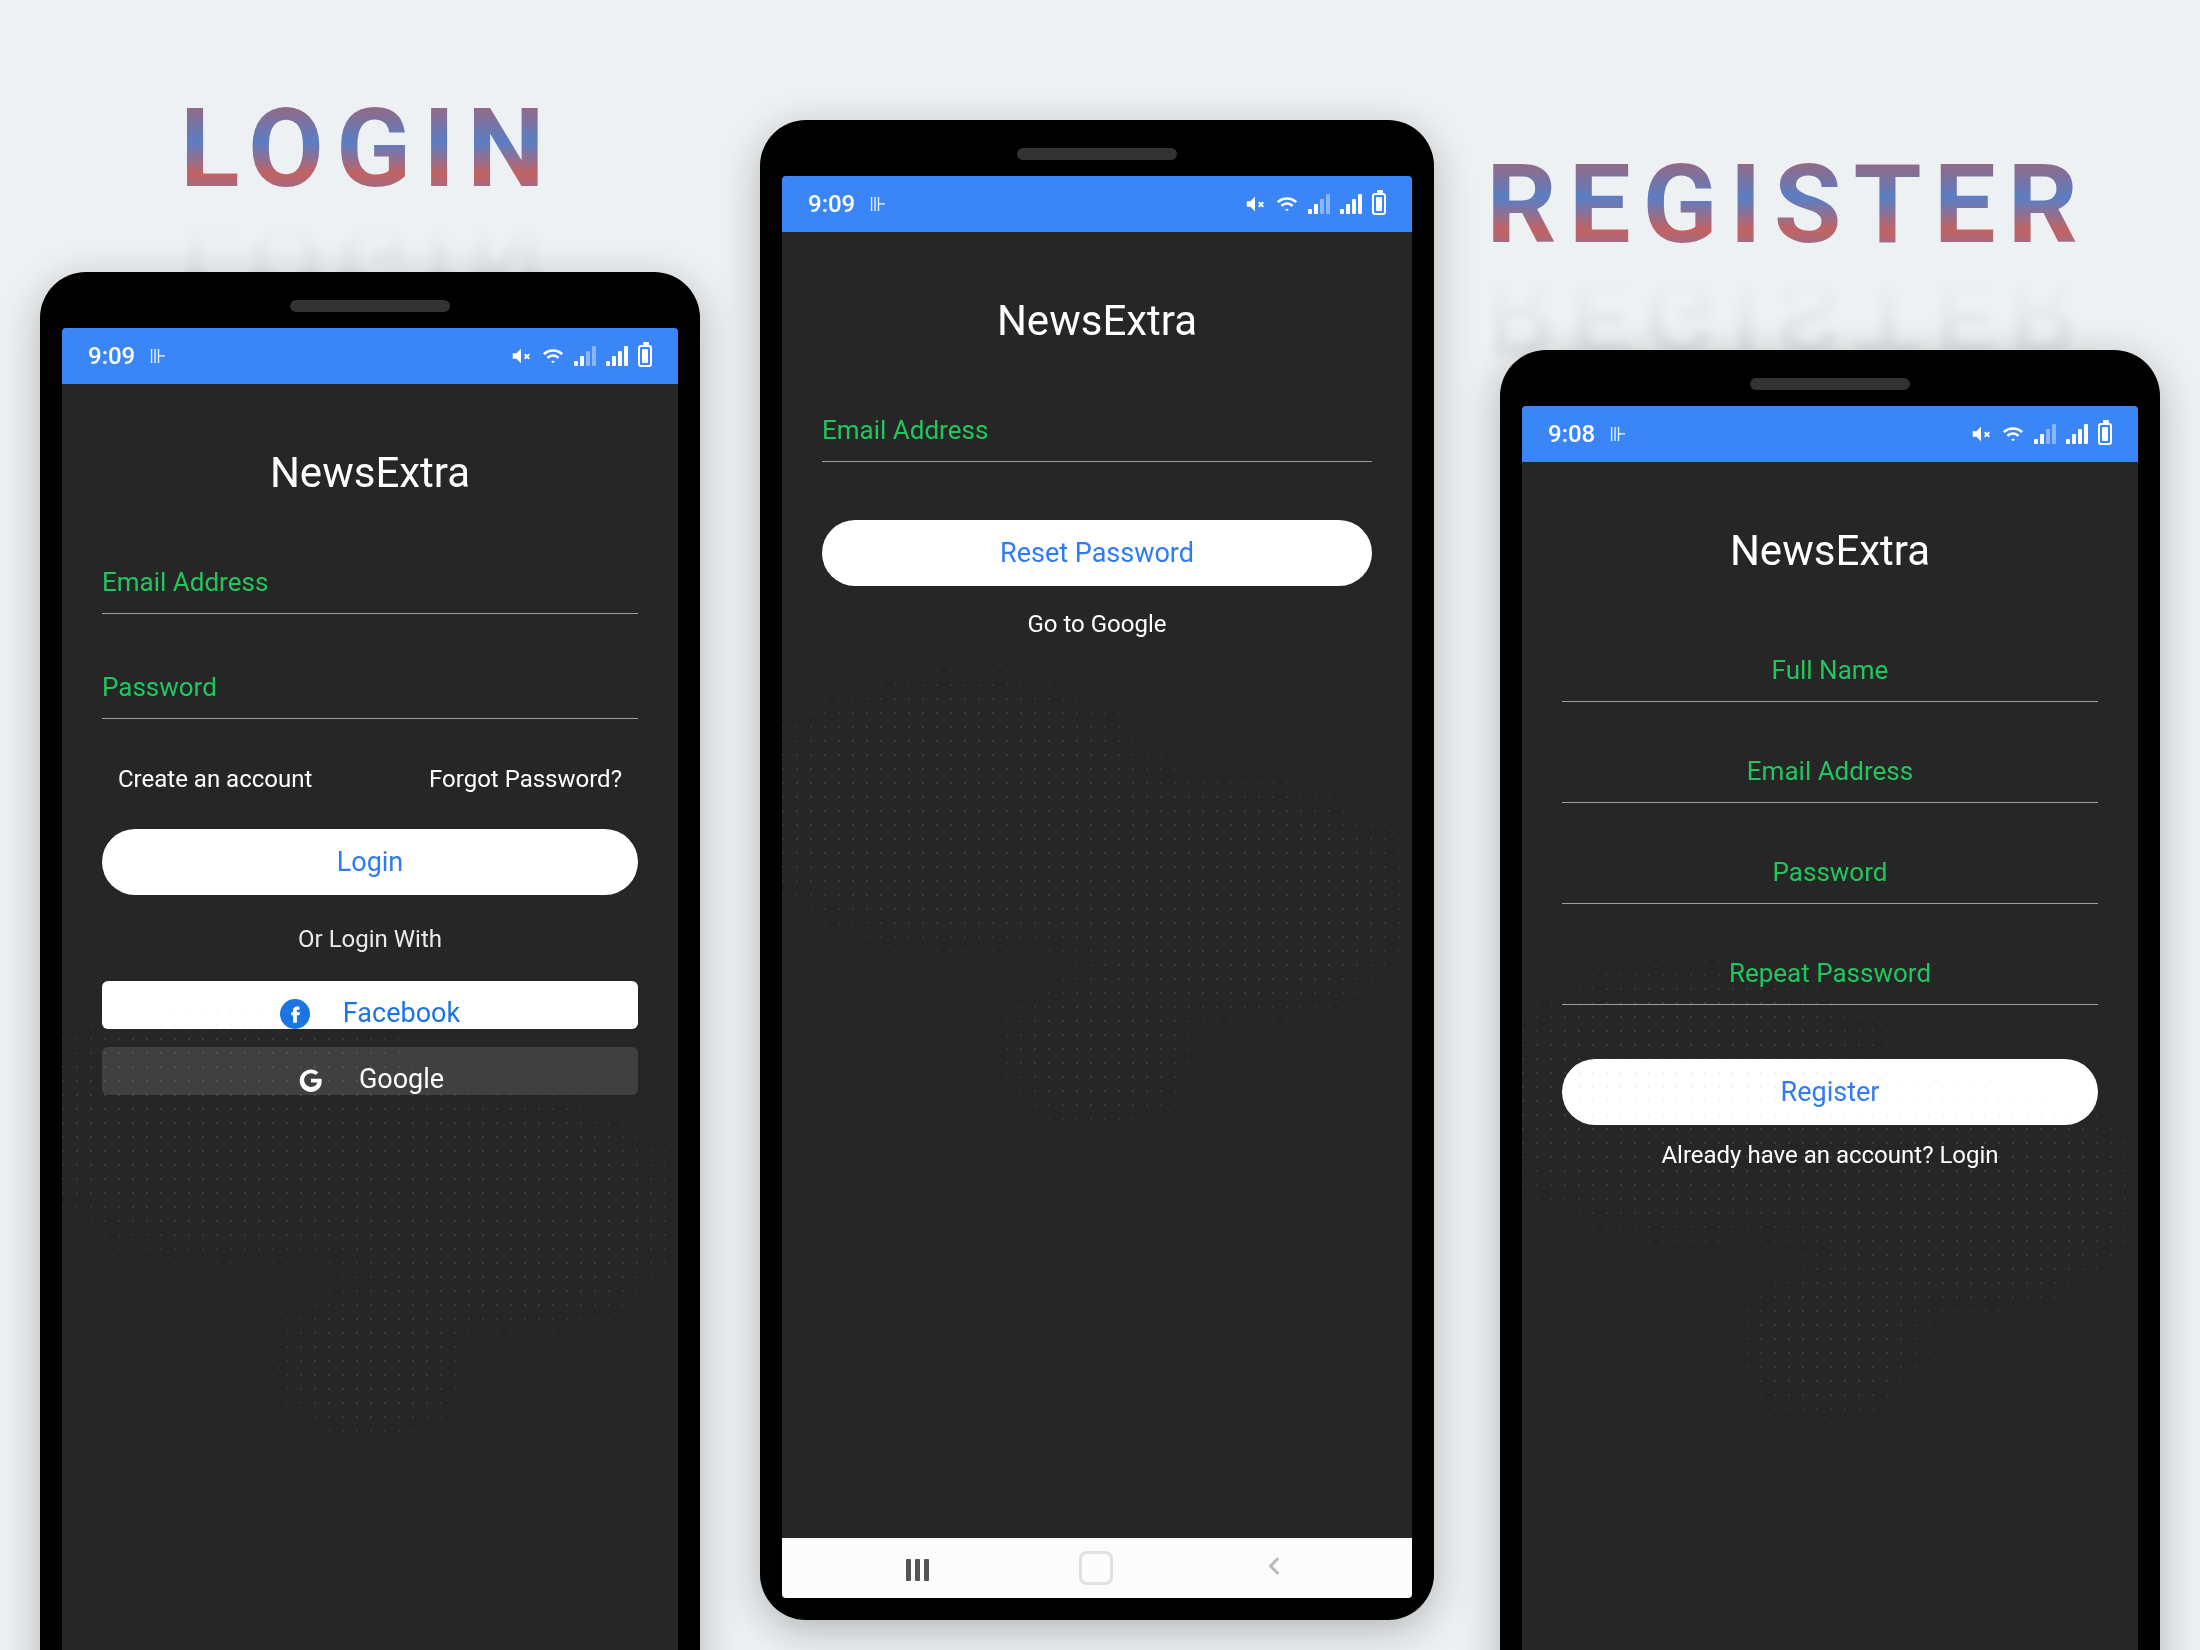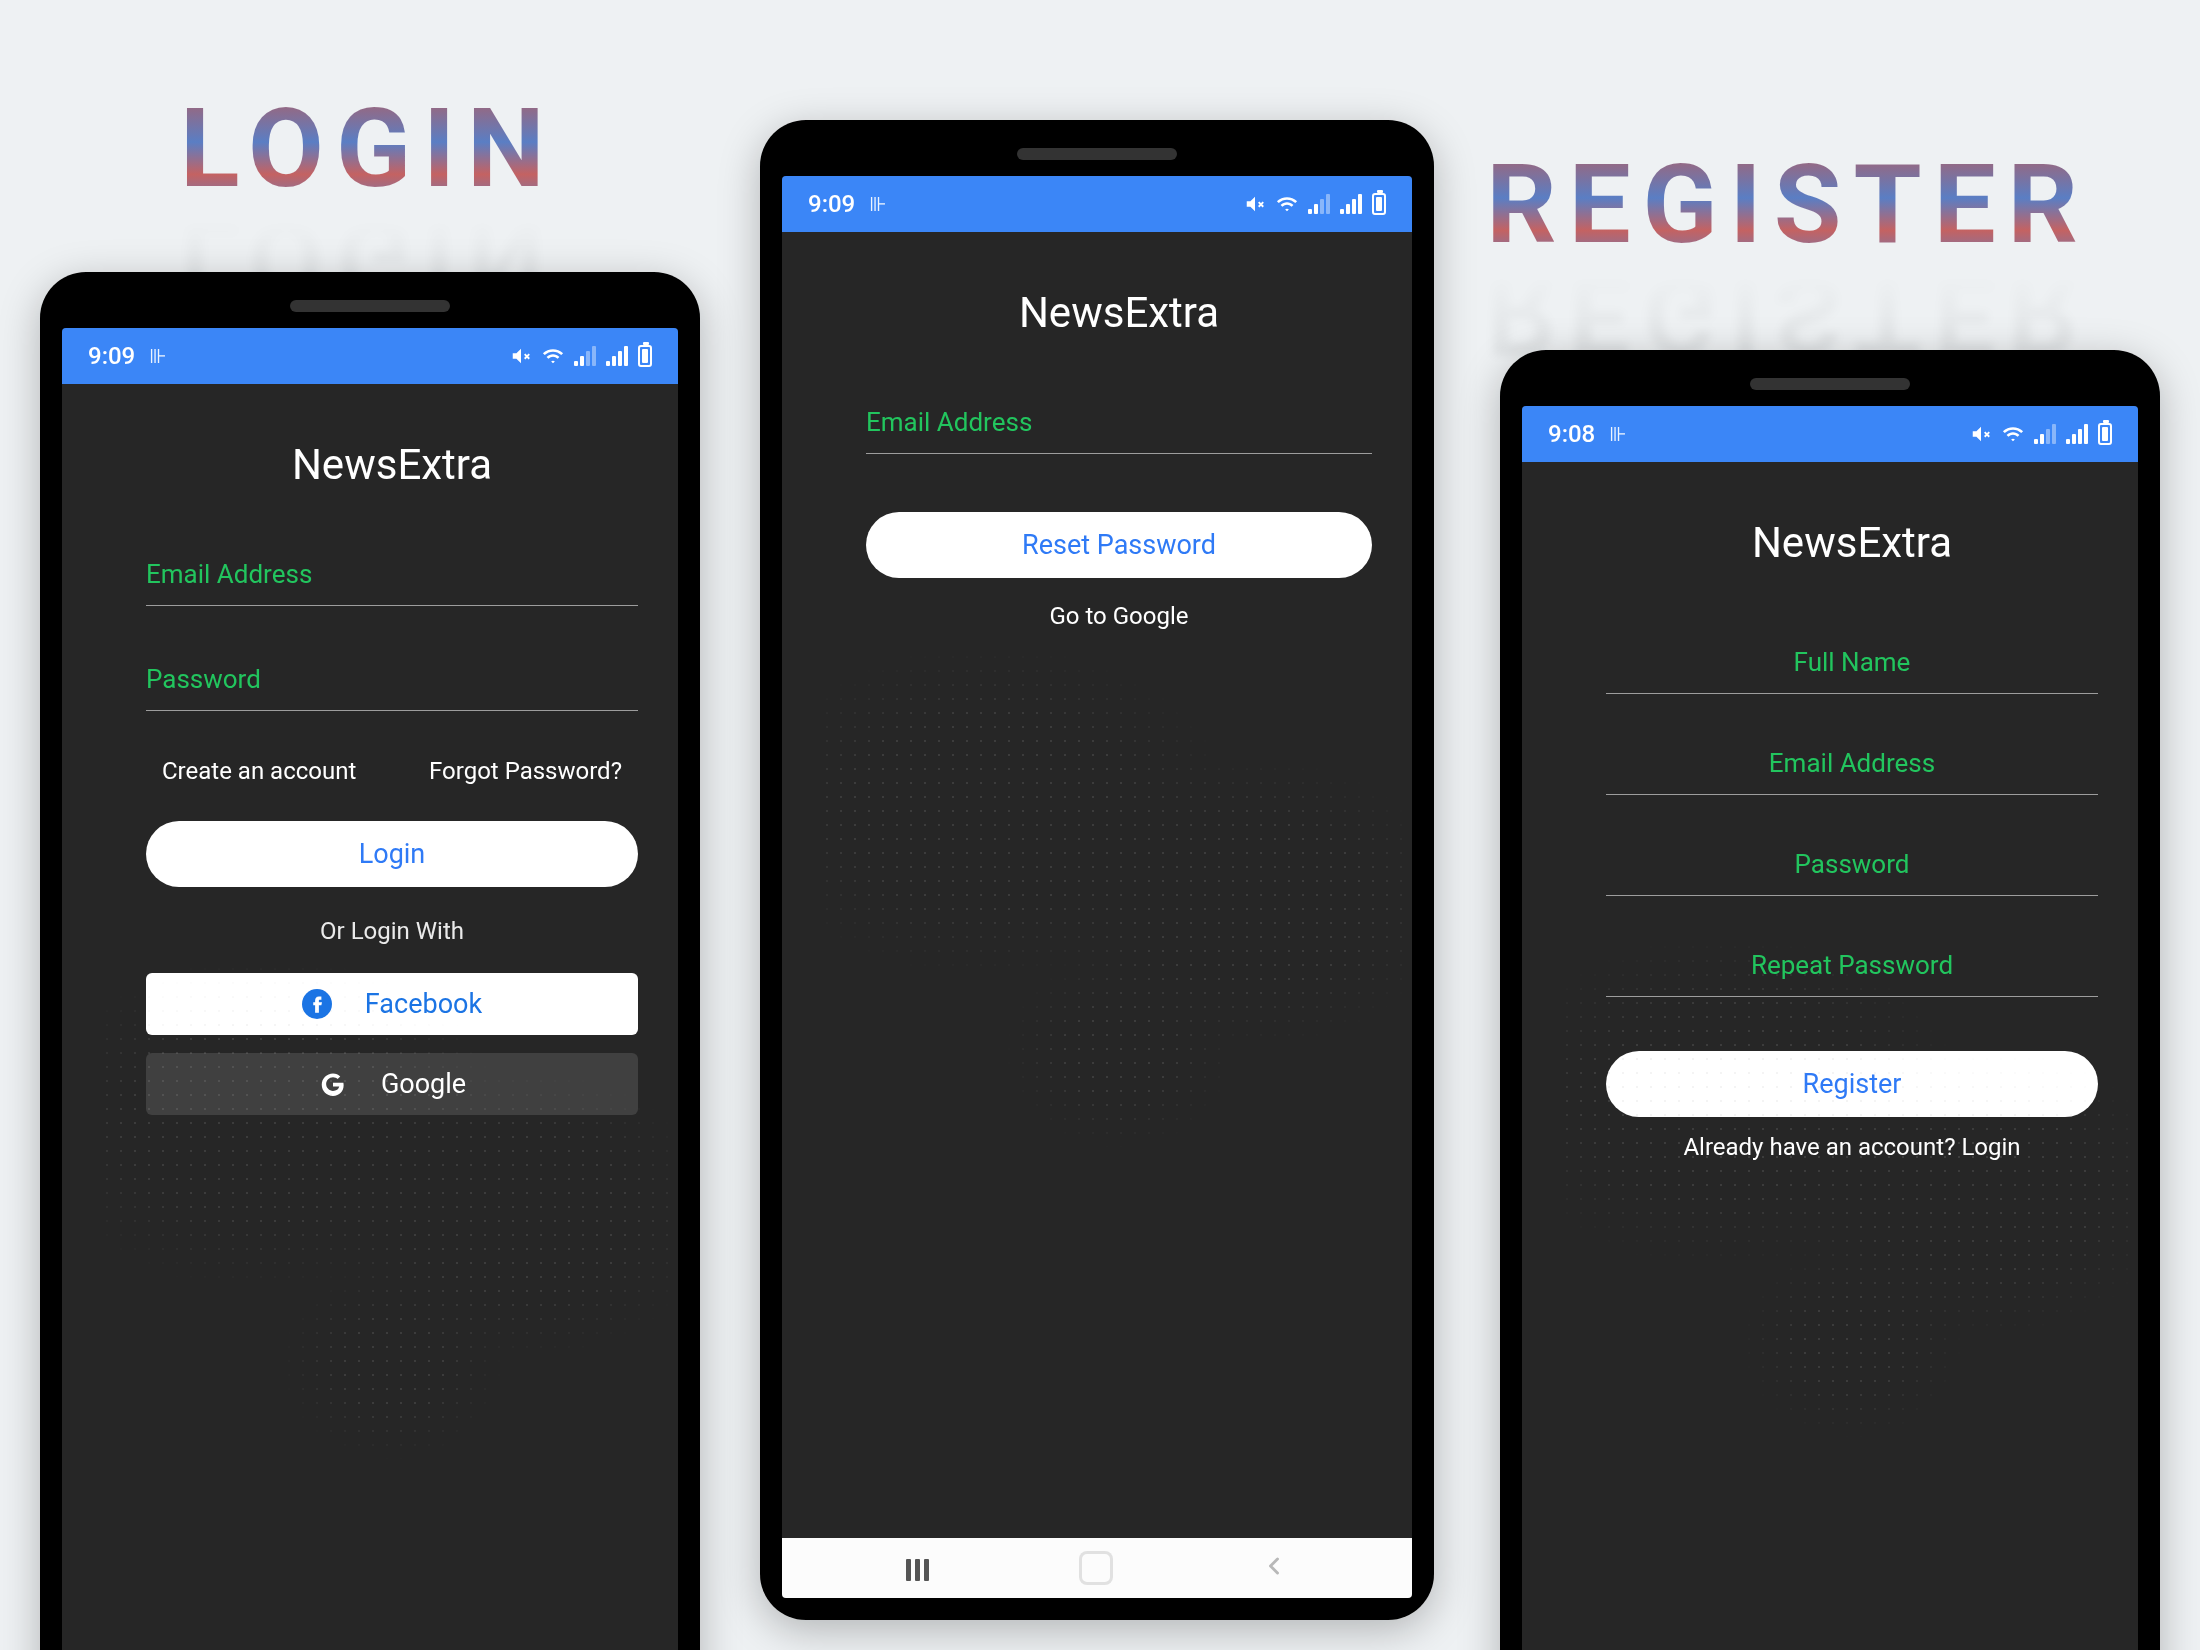--- a/index.html
+++ b/index.html
@@ -100,22 +100,21 @@
     content:''; position:absolute; top:-5px; left:3px;
     width:6px; height:3px; background:#fff; border-radius:1px;
   }
   .battery::before{
     content:''; position:absolute; inset:2px; background:#fff; border-radius:1px;
   }
 
   .content {
     position: absolute;
     top: 56px; left: 0; right: 0; bottom: 0;
-    padding: 0 40px;
-    margin-left: 44px;
+    padding: 8px 40px;
   }
   .app-title {
     text-align: center;
     font-size: 42px;
     font-weight: 400;
     margin-top: 56px;
     margin-bottom: 70px;
   }
   .field {
     border: none;
@@ -154,24 +153,24 @@
     margin-bottom: 24px;
   }
   .divider-text {
     text-align: center;
     font-size: 24px;
     color: #eaeaea;
     margin: 30px 0 28px;
   }
   .social-button {
     width: 100%;
-    height: 62px;
+    height: 48px;
     border-radius: 6px;
     display: flex;
-    align-items: center;
+    align-items: flex-end;
     justify-content: center;
     font-size: 27px;
     gap: 33px;
     margin-bottom: 18px;
   }
   .social-button.fb { background: #fff; color: #1b74e4; }
   .social-button.gl { background: #404040; color: #fff; }
   .social-icon { width: 30px; height: 30px; display:inline-flex; }
   .social-icon svg { width:100%; height:100%; }
 

